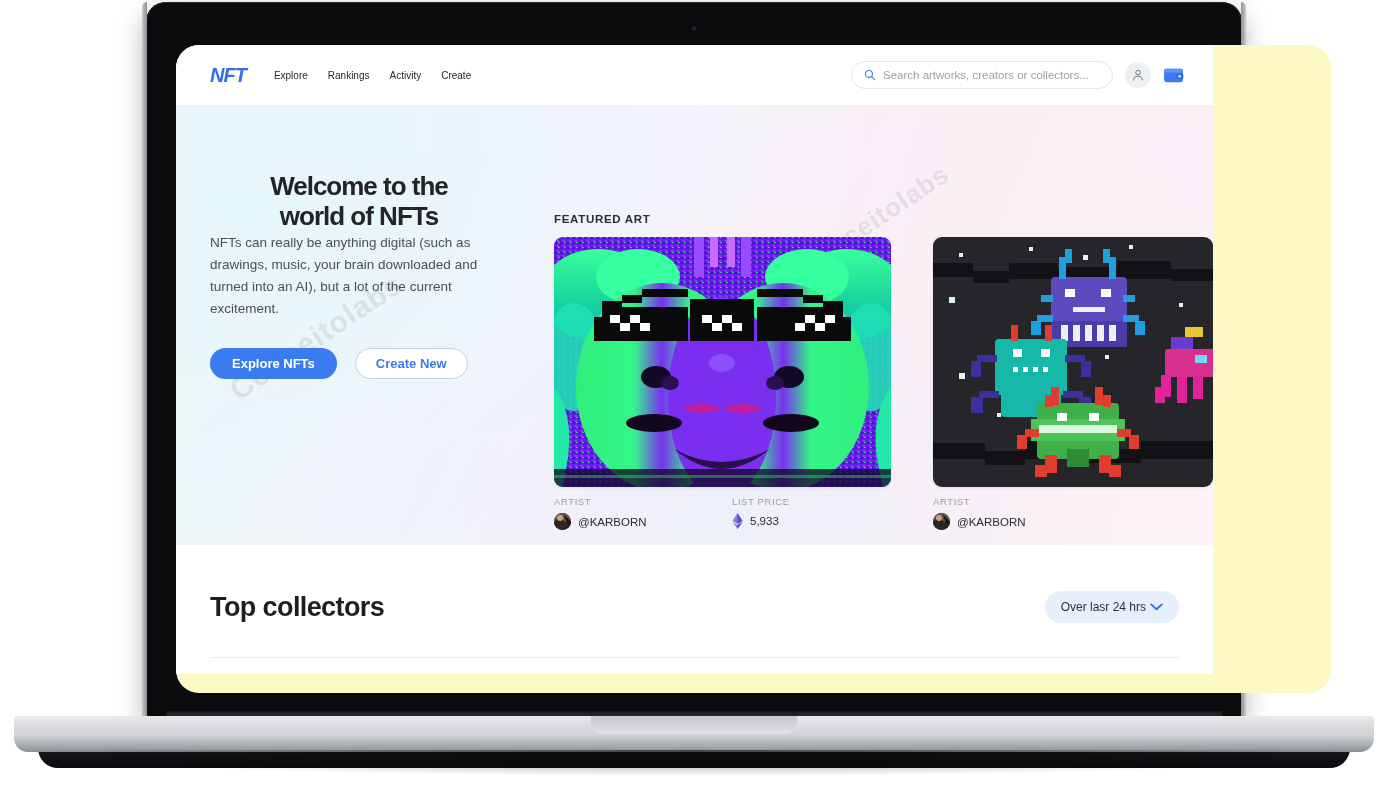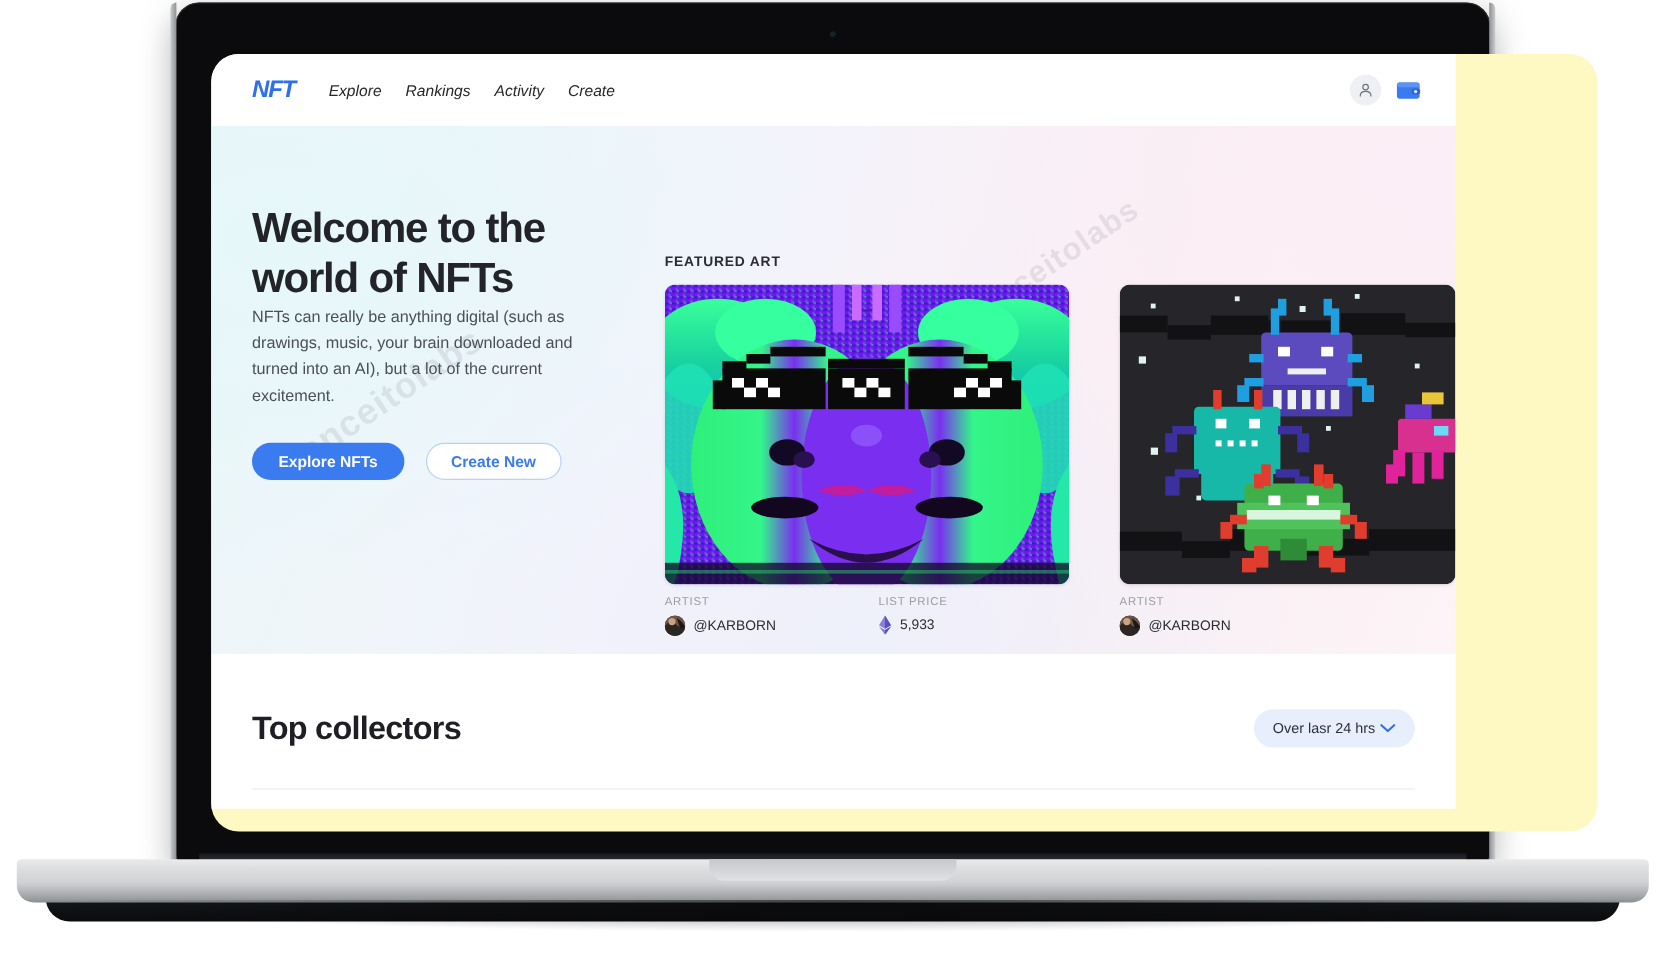--- a/index.html
+++ b/index.html
@@ -79,21 +79,21 @@
   
   .topbar {
     position:relative; height:60px; background:#fff;
     display:flex; align-items:center; padding:0 28px 0 34px; z-index:5;
   }
   .logo {
     font-size:20px; font-weight:800; font-style:italic; letter-spacing:-1px;
     color:#2f6fed; margin-right:28px; user-select:none;
   }
   .navlinks { display:flex; gap:20px; align-items:center; }
-  .navlink { font-size:13px; color:#26282c; white-space:nowrap; cursor:pointer;font-style:italic; }
+  .navlink { font-size:10px; color:#26282c; white-space:nowrap; cursor:pointer; }
   .header-right { margin-left:auto; display:flex; align-items:center; gap:12px; }
 
   .searchbox {
     width:262px; height:28px; border:1px solid #e3e6ea; border-radius:16px;
     display:flex; align-items:center; gap:7px; padding:0 12px; background:#fff;
   }
   .search-ico { width:12px; height:12px; flex:none; }
   .search-input {
     border:0; outline:0; font-size:11.5px; color:#8b9099;
     font-family:"Liberation Sans", sans-serif; width:100%; background:transparent;
@@ -112,22 +112,23 @@
     background:
       radial-gradient(760px 460px at 6% 22%, #e6f7fa 0%, rgba(230,247,250,0) 62%),
       radial-gradient(700px 520px at 96% 10%, #fbeef6 0%, rgba(251,238,246,0) 60%),
       radial-gradient(620px 420px at 52% 96%, #eef0fb 0%, rgba(238,240,251,0) 65%),
       linear-gradient(112deg,#eaf7f8 0%,#f4f3fb 42%,#fbeef3 72%,#fdf4f7 100%);
   }
   .hero-inner { position:relative; display:flex; height:100%; padding:0 0 0 34px; }
 
   .hero-left { width:320px; padding-top:66px; }
   .hero-title {
-    font-size:35px; line-height:1.17; font-weight:800; color:#23242a;
+    font-size:26px; line-height:1.17; font-weight:800; color:#23242a;
     letter-spacing:-1px;
+    text-align:center;
   }
   .hero-sub {
     font-size:13.5px; line-height:1.63; color:#4b4f57; max-width:282px;
   }
   .hero-btns { margin-top:28px; display:flex; gap:18px; align-items:center; }
   .btn {
     font-size:13px; font-weight:700; border-radius:20px; cursor:pointer;
     display:inline-flex; align-items:center; justify-content:center;
     font-family:"Liberation Sans", sans-serif;
   }
@@ -202,20 +203,27 @@
           <div class="logo">NFT</div>
 
           <nav class="navlinks">
             <span class="navlink">Explore</span>
             <span class="navlink">Rankings</span>
             <span class="navlink">Activity</span>
             <span class="navlink">Create</span>
           </nav>
 
           <div class="header-right">
+            <div class="searchbox">
+              <svg class="search-ico" viewBox="0 0 16 16">
+                <circle cx="6.6" cy="6.6" r="4.6" fill="none" stroke="#3b7bf0" stroke-width="1.5"></circle>
+                <line x1="10.2" y1="10.2" x2="14.2" y2="14.2" stroke="#3b7bf0" stroke-width="1.5" stroke-linecap="round"></line>
+              </svg>
+              <input class="search-input" type="text" placeholder="Search artworks, creators or collectors..." style="">
+            </div>
 
             <div class="avatar-btn">
               <svg width="14" height="14" viewBox="0 0 20 20">
                 <circle cx="10" cy="6.5" r="3.3" fill="none" stroke="#6b7280" stroke-width="1.4"></circle>
                 <path d="M3.6 17.2c0-3.6 2.9-5.6 6.4-5.6s6.4 2 6.4 5.6" fill="none" stroke="#6b7280" stroke-width="1.4" stroke-linecap="round"></path>
               </svg>
             </div>
 
             <div class="wallet-btn">
               <svg width="22" height="18" viewBox="0 0 24 20">

